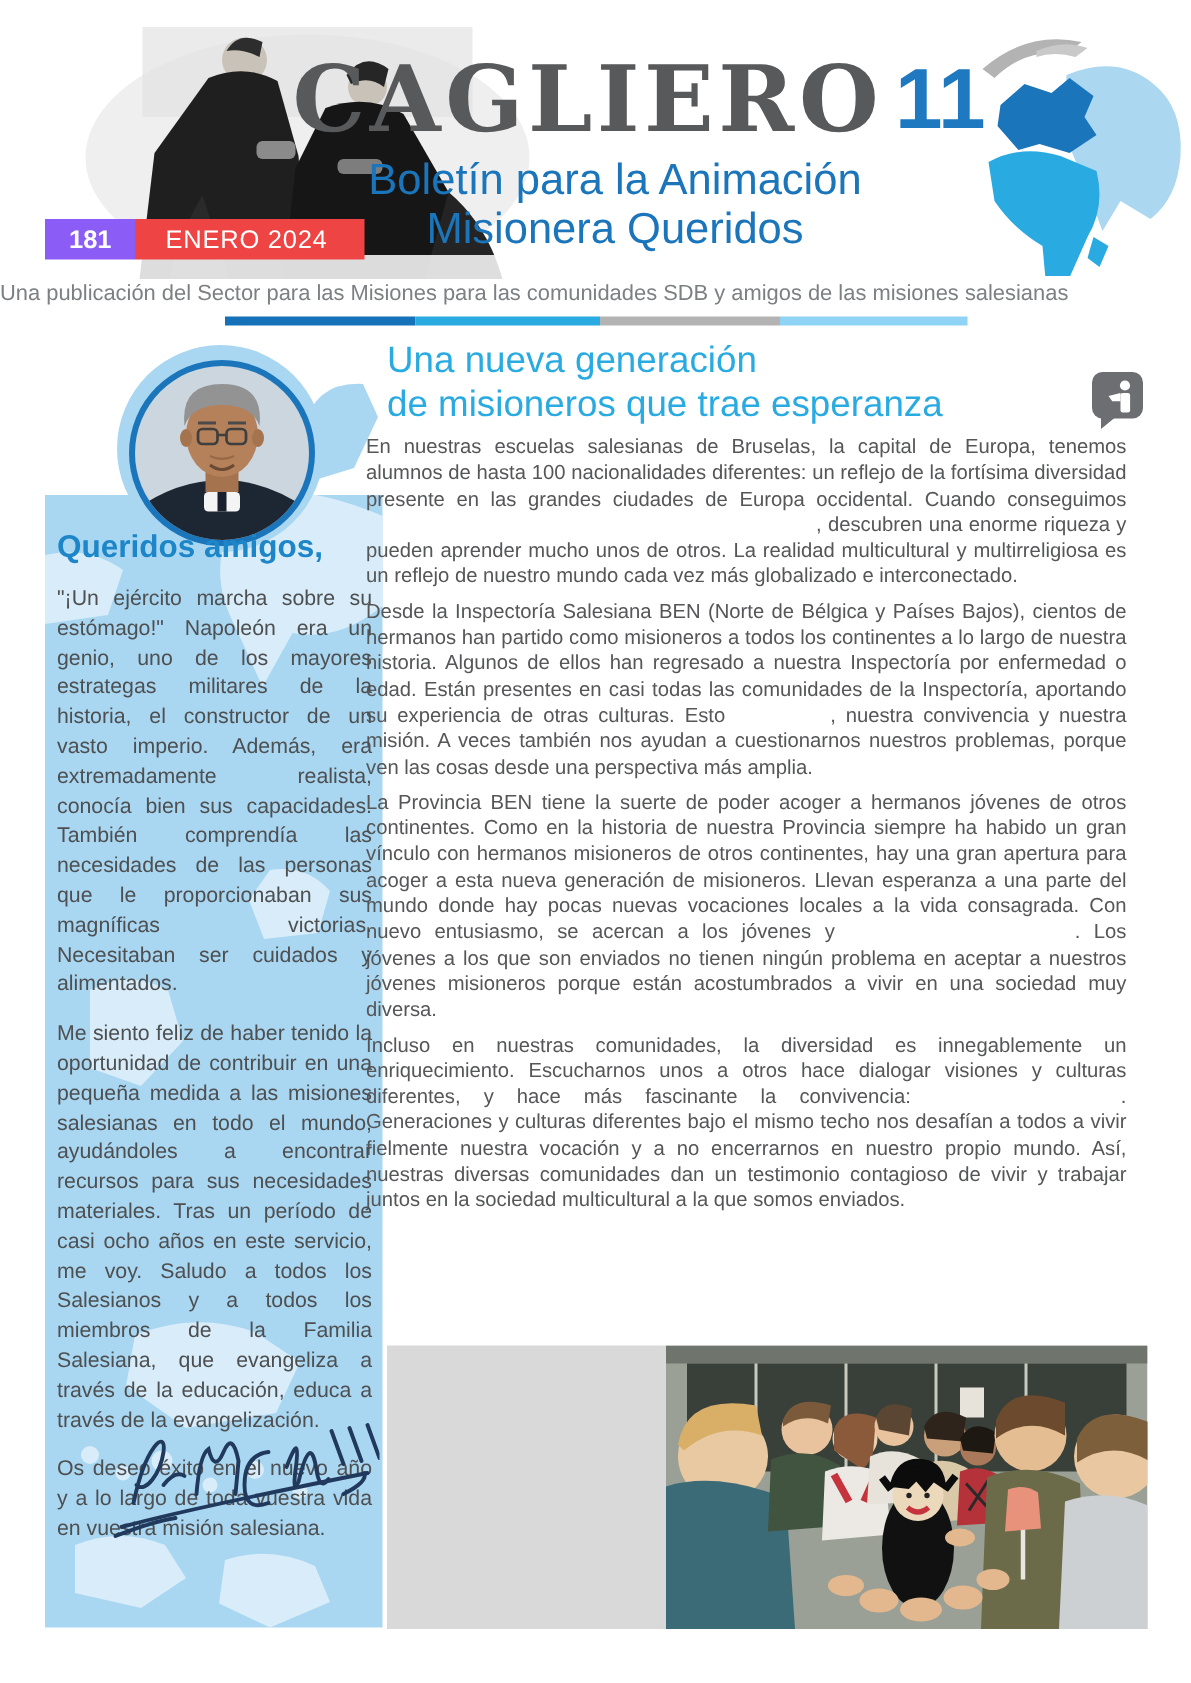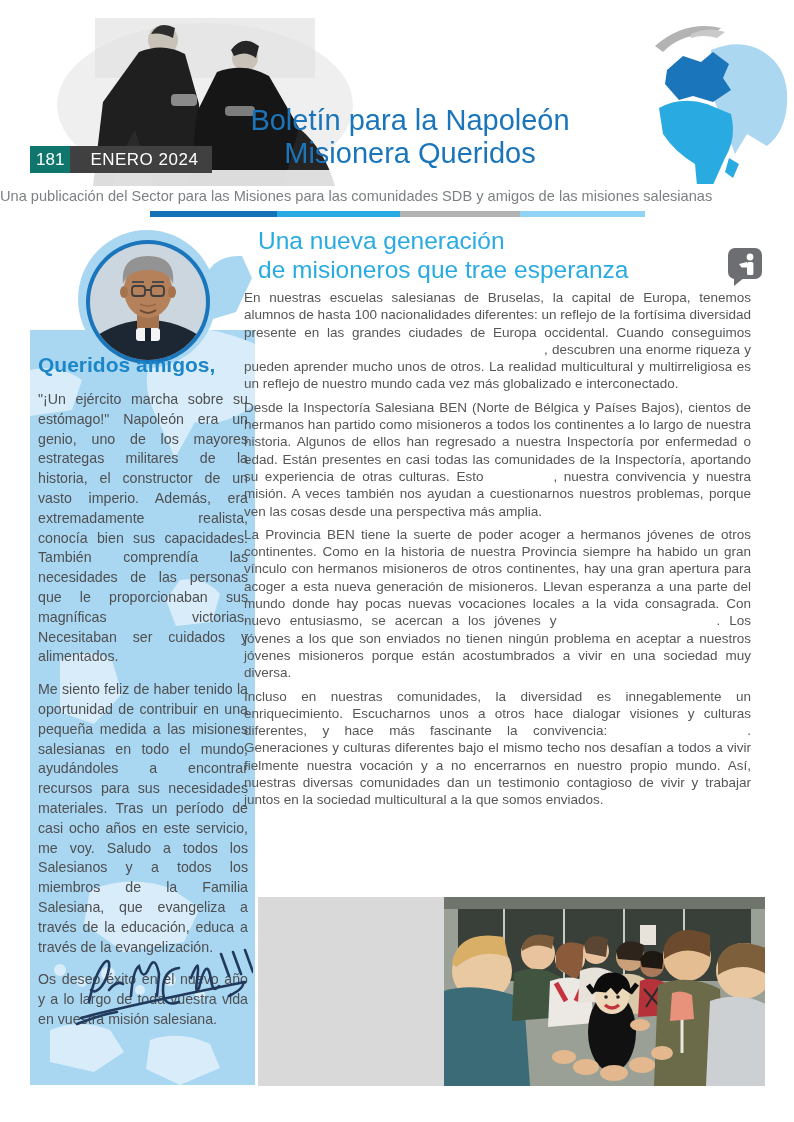--- a/index.html
+++ b/index.html
@@ -11,22 +11,22 @@
   .masthead-title-row{position:absolute;left:196px;top:34px;width:460px;display:flex;
         align-items:flex-start;justify-content:center;white-space:nowrap;}
   .masthead-word{font-family:"DejaVu Serif",serif;font-weight:bold;font-size:61px;
         letter-spacing:3px;color:#58595b;line-height:66px;}
   .masthead-num{font-family:"Liberation Sans",sans-serif;font-weight:bold;font-size:57px;
         color:#1e79c0;line-height:64px;margin-left:8px;}
   .masthead-subtitle{position:absolute;left:230px;top:104px;width:360px;text-align:center;
         color:#1b75bb;font-size:29px;line-height:33px;font-weight:500;}
   .issue-badge{position:absolute;left:30px;top:146px;display:flex;height:27px;
         font-size:17px;color:#fff;z-index:5;}
-  .issue-num{background:#0f766e;display:flex;align-items:center;padding:0 6px;}
-  .issue-date{background:#404040;display:flex;align-items:center;padding:0 14px 0 20px;
+  .issue-num{background:#8b5cf6;display:flex;align-items:center;padding:0 16px;font-weight:bold;}
+  .issue-date{background:#ef4444;display:flex;align-items:center;padding:0 25px 0 20px;
         letter-spacing:.5px;}
   .globe{position:absolute;left:633px;top:12px;width:158px;height:172px;}
   .tagline{position:absolute;left:0;top:188px;width:100%;text-align:left;
         color:#7d8083;font-size:14.6px;}
   .divider{position:absolute;left:150px;top:211px;height:6px;display:flex;}
   .divider span{display:block;height:6px;}
 
   
   .sidebar-panel{position:absolute;left:30px;top:330px;width:225px;height:755px;
         background:#a9d7f2;overflow:hidden;}
@@ -74,22 +74,26 @@
     <rect x="116" y="84" width="26" height="12" rx="4" fill="#8b8b8b"></rect>
 
     <circle cx="190" cy="48" r="13" fill="#c9c2b8"></circle>
     <path d="M176 40 q12 -16 28 -4 l-3 12 q-10 -8 -22 -2 z" fill="#262626"></path>
     <path d="M162 62 q28 -10 52 4 l30 52 16 58 h-126 l8 -74 z" fill="#161616"></path>
     <path d="M244 118 q26 22 36 58 h-52 z" fill="#242424"></path>
     <rect x="170" y="96" width="30" height="10" rx="4" fill="#7d7d7d"></rect>
     <path d="M0 160 h300 v16 h-300 z" fill="#ffffff" opacity="0.85"></path>
   </svg>
 
+  <div class="masthead-title-row">
+    <span class="masthead-word">CAGLIERO</span>
+    <span class="masthead-num">11</span>
+  </div>
   <div class="masthead-subtitle">
-    <div>Boletín para la Napoleón</div>
+    <div>Boletín para la Animación</div>
     <div>Misionera Queridos</div>
   </div>
 
   <div class="issue-badge">
     <span class="issue-num">181</span>
     <span class="issue-date">ENERO 2024</span>
   </div>
 
   <svg class="globe" viewBox="0 0 158 172">
     <path d="M22 34 q30 -26 66 -18 l-10 8 q-28 -4 -48 16 z" fill="#b3b3b3"></path>

